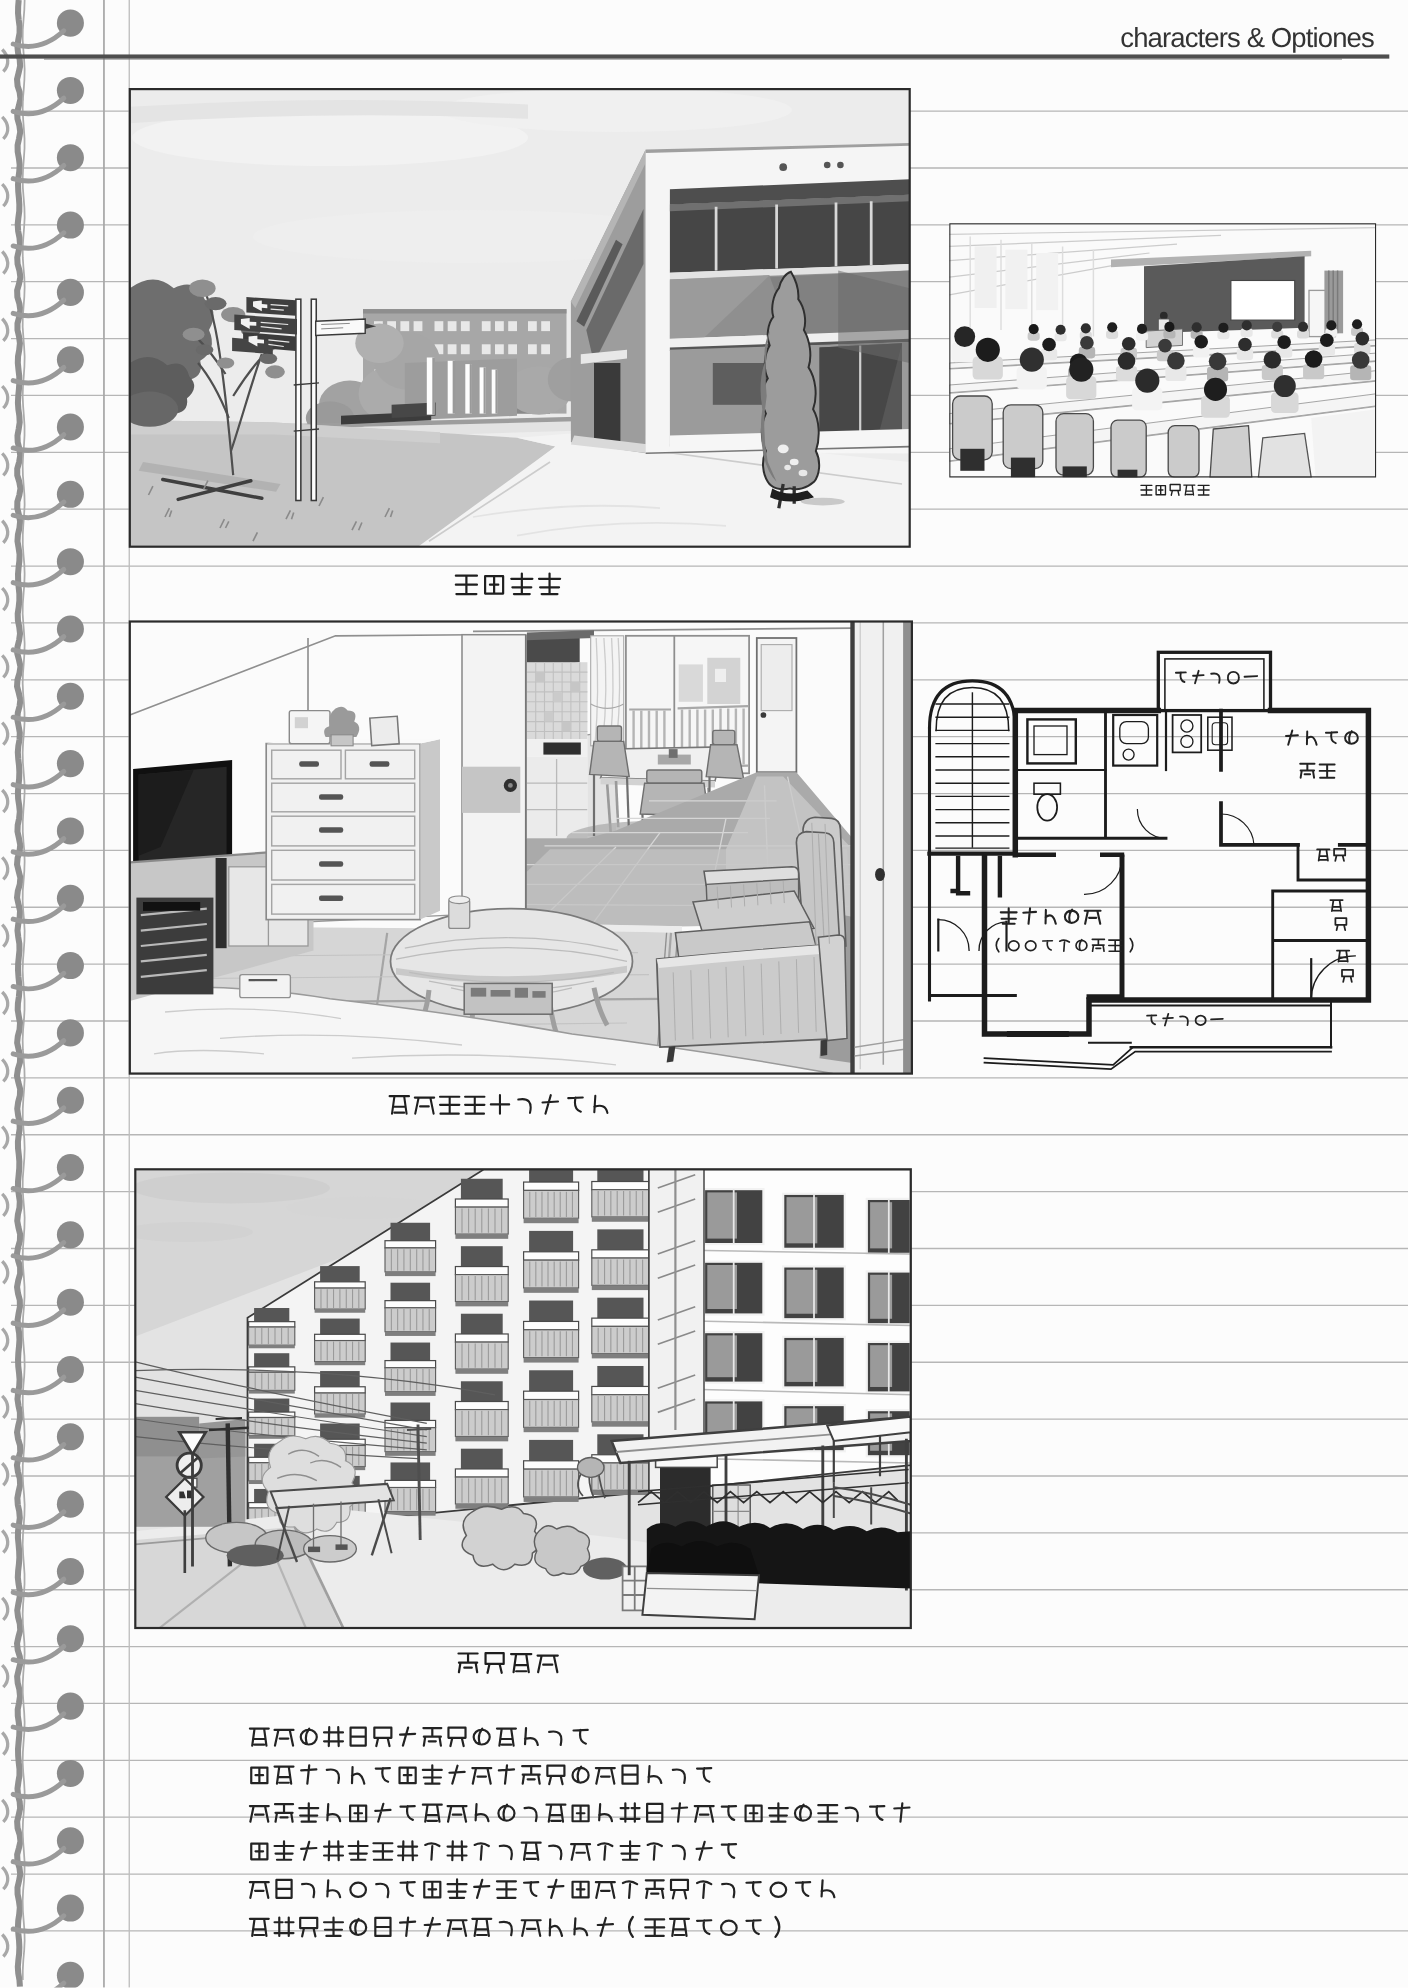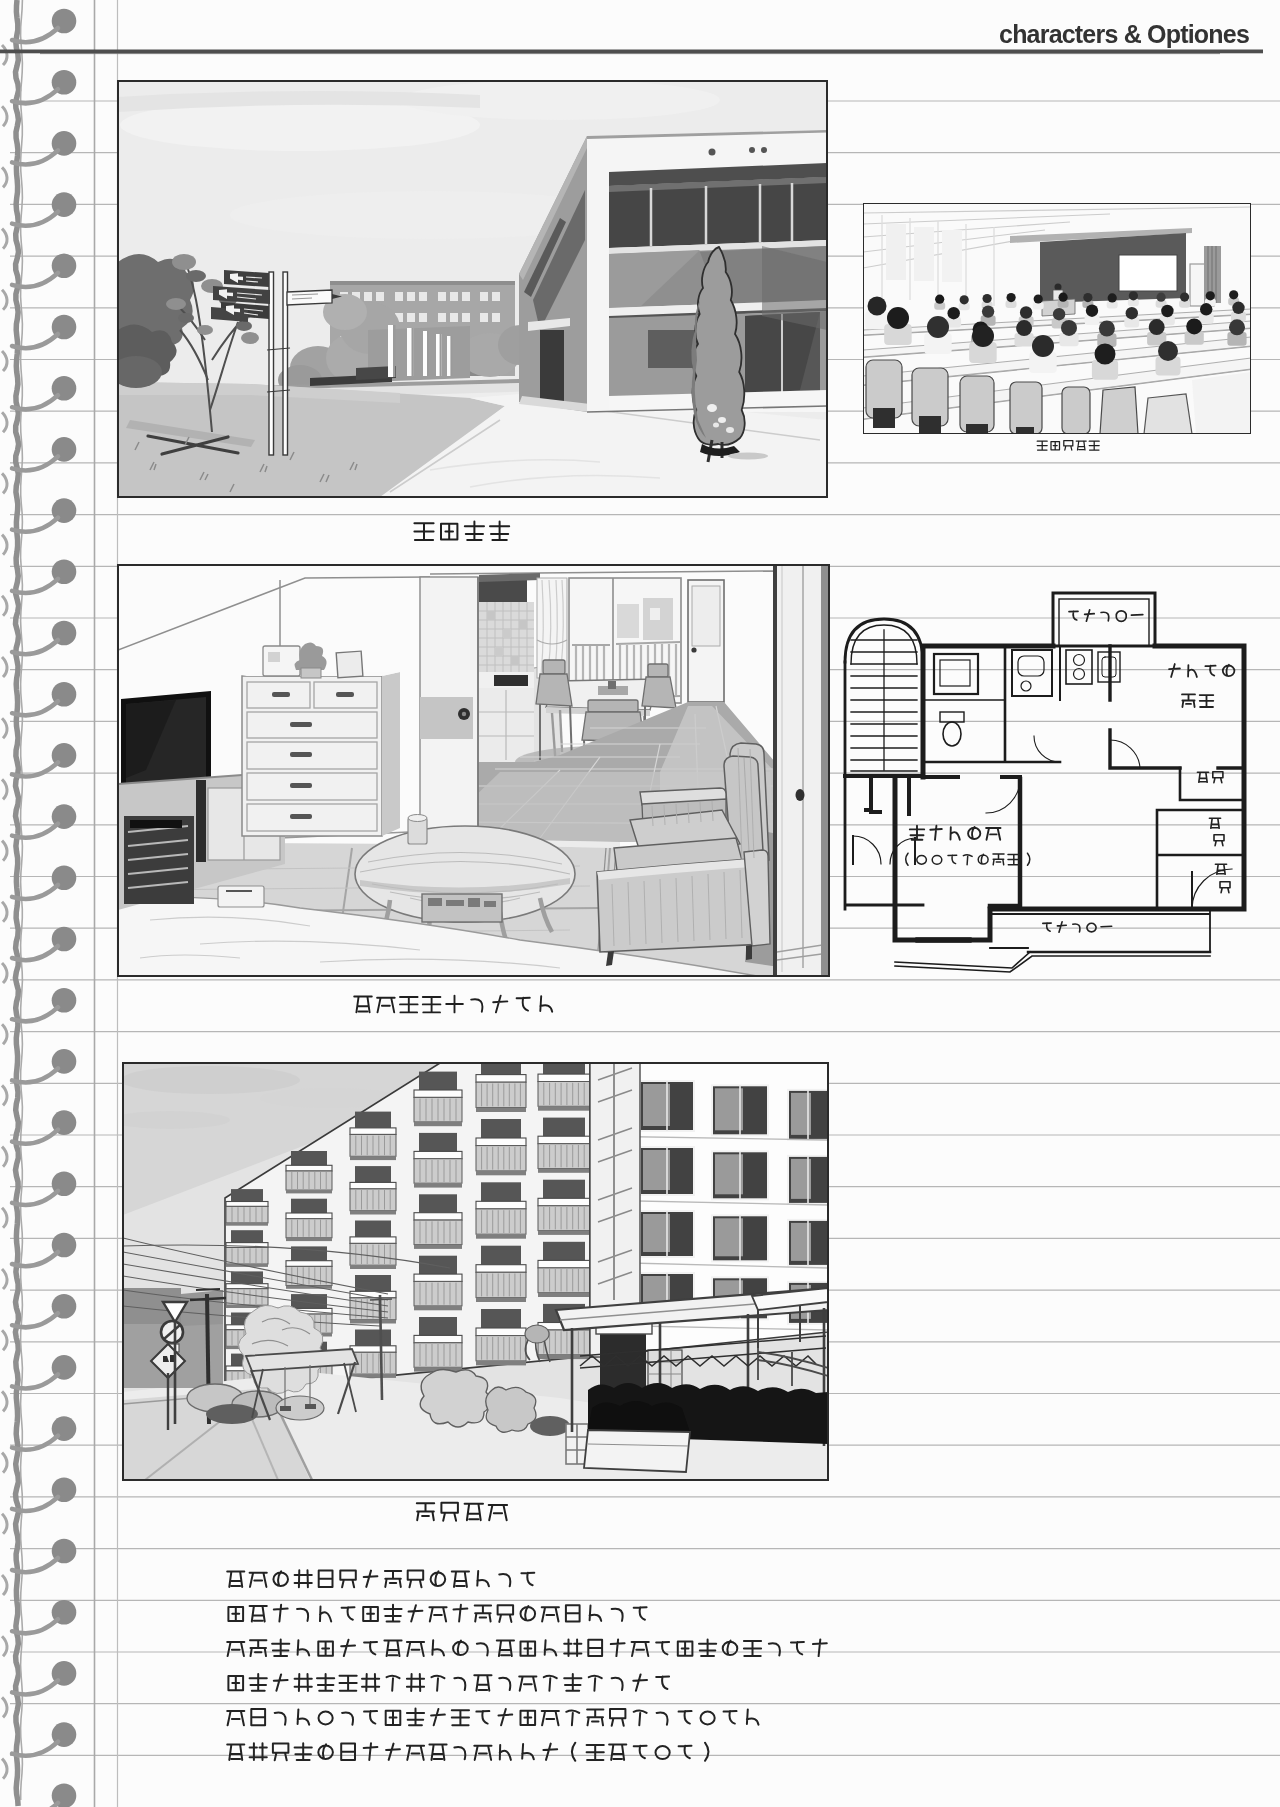--- a/index.html
+++ b/index.html
@@ -1,14 +1,14 @@
 <!DOCTYPE html>
 <html><head><meta charset="utf-8"><title>notebook</title><style>
 html,body{margin:0;padding:0;background:#ffffff;}
-#page{position:relative;width:1280px;height:1807px;background:#fcfcfc;font-family:"Liberation Sans",sans-serif;overflow:hidden;font-weight:bold;}
+#page{position:relative;width:1280px;height:1807px;background:#fcfcfc;font-family:"Liberation Sans",sans-serif;overflow:hidden;}
 #page svg{position:absolute;top:0;left:0;display:block;}
 </style></head>
 <body>
 <div id="page">
 <svg width="1280" height="1807" viewBox="0 0 1280 1807">
 
 <rect x="0" y="0" width="1280" height="1807" fill="#fcfcfc"></rect>
 
 <g stroke="#b6b6b6" stroke-width="1.2">
 <line x1="10" y1="101.0" x2="1280" y2="101.0"></line>

